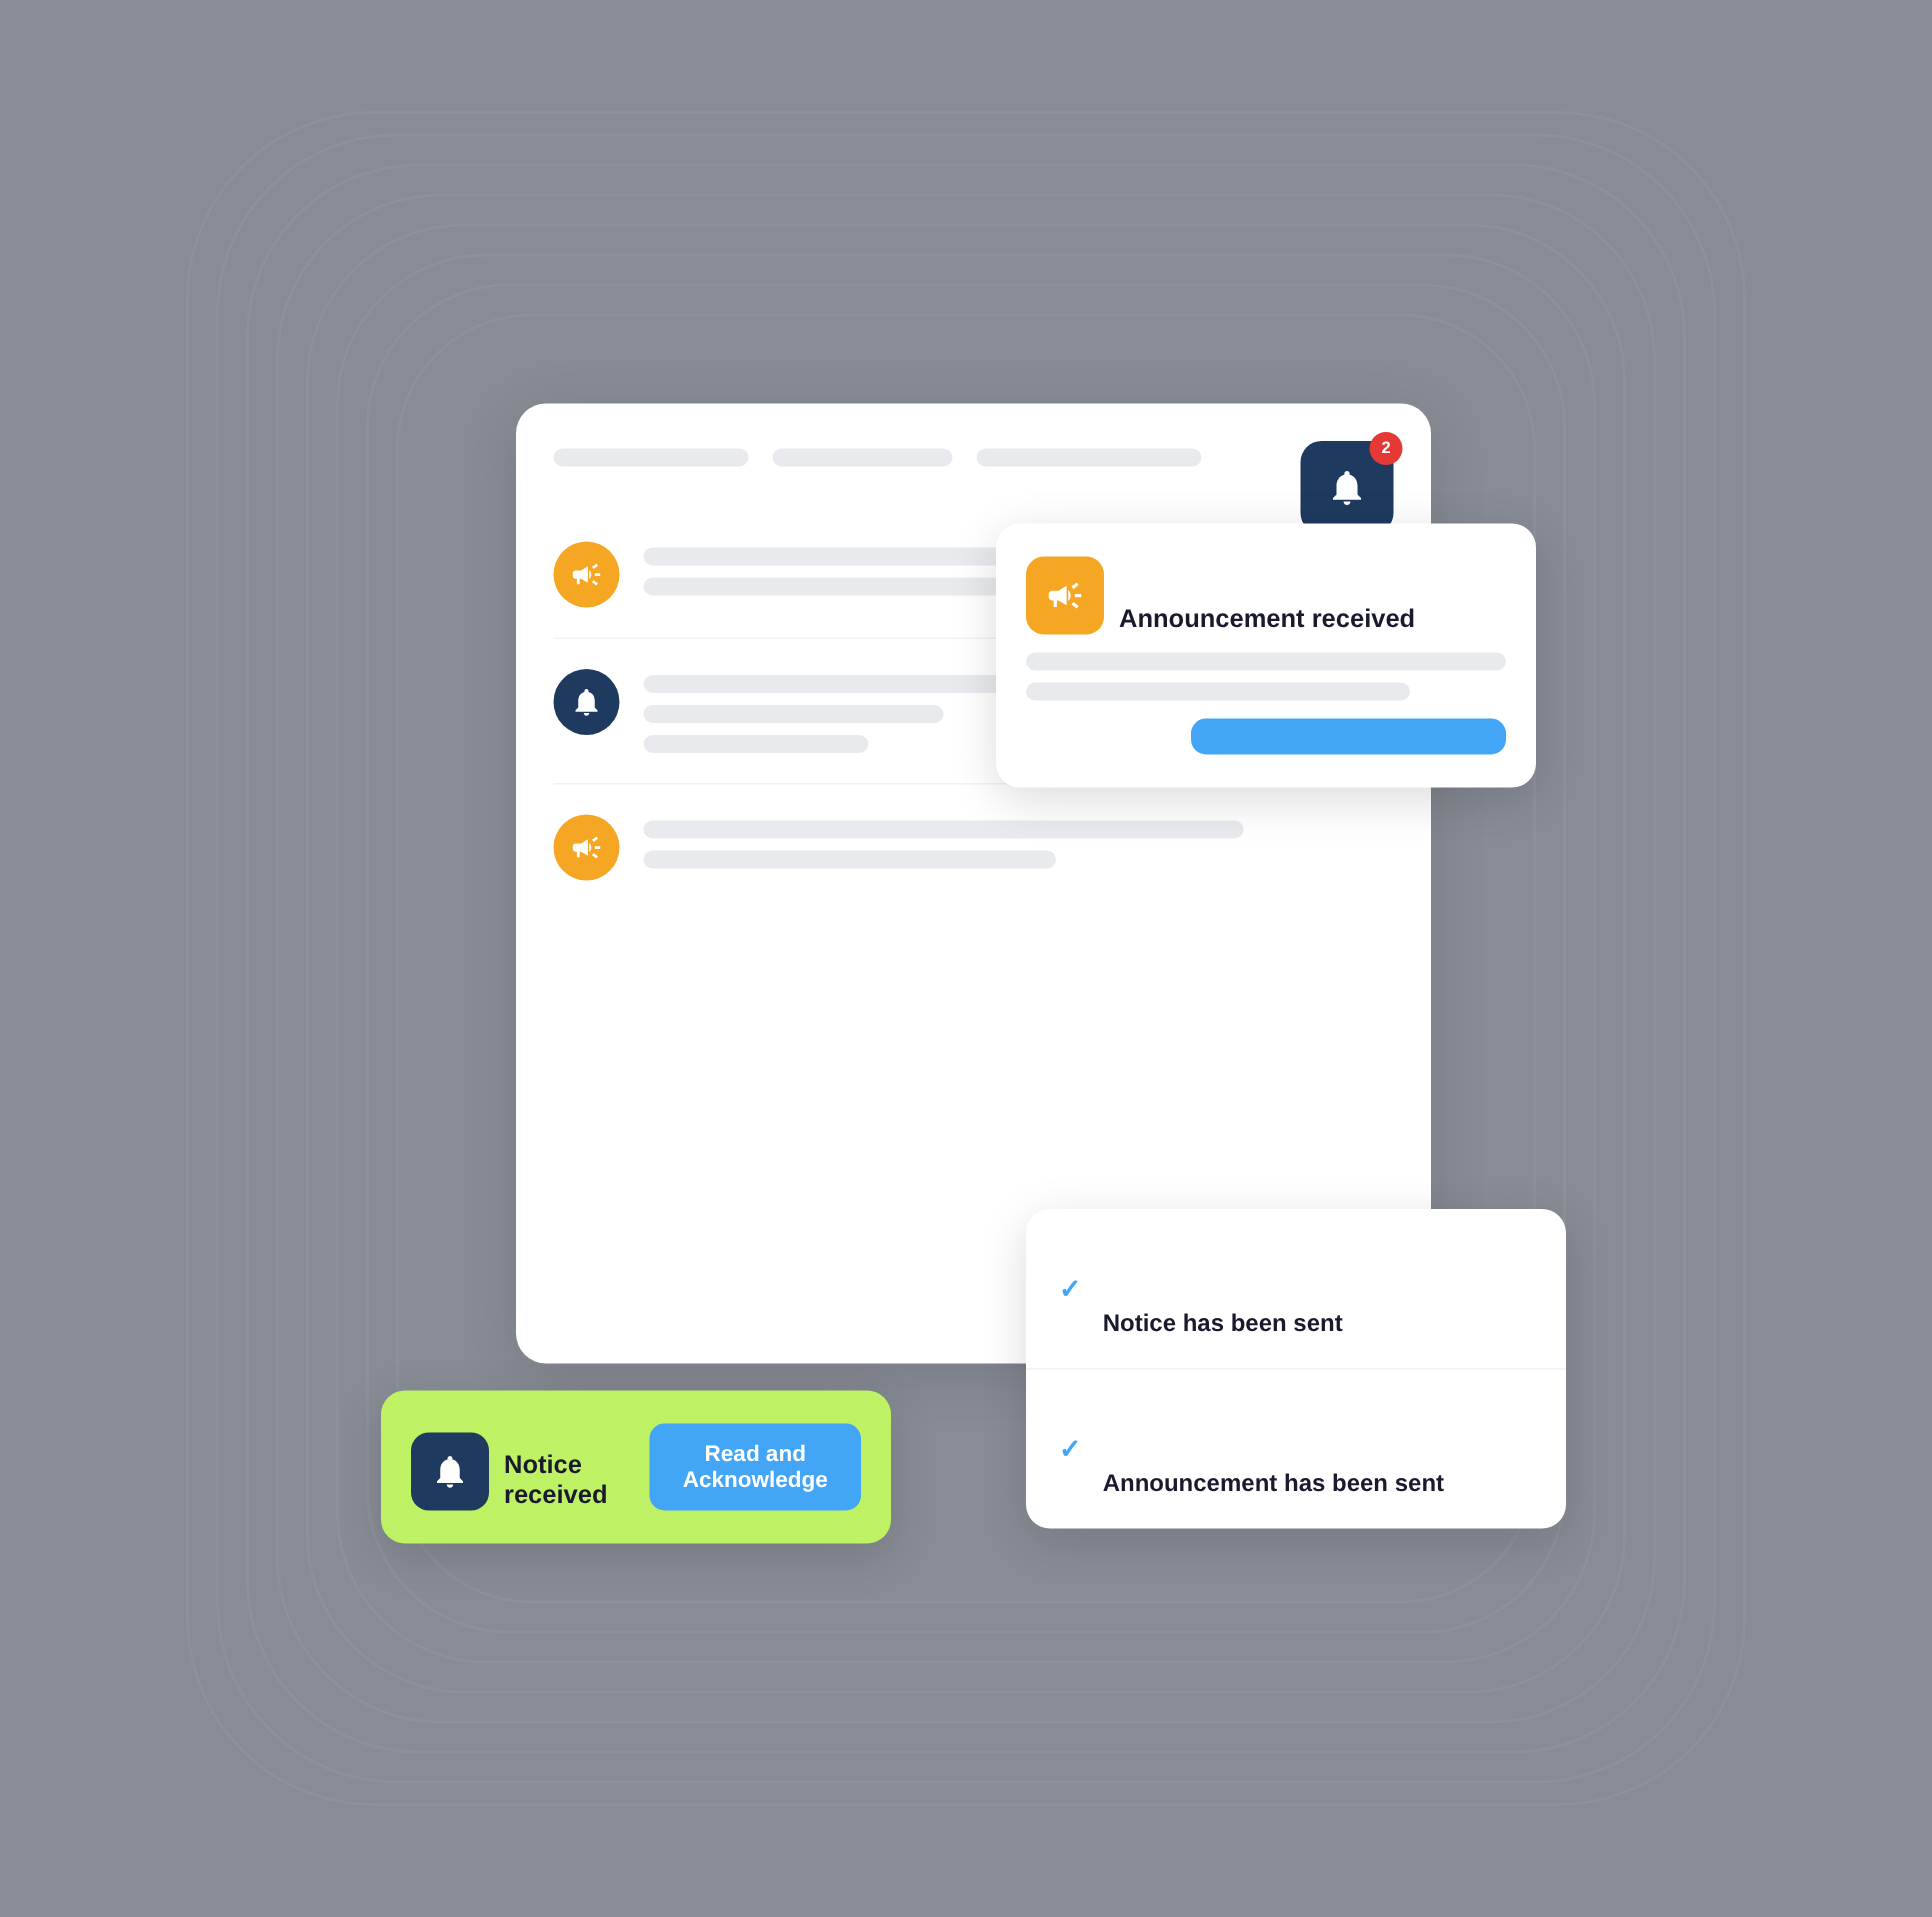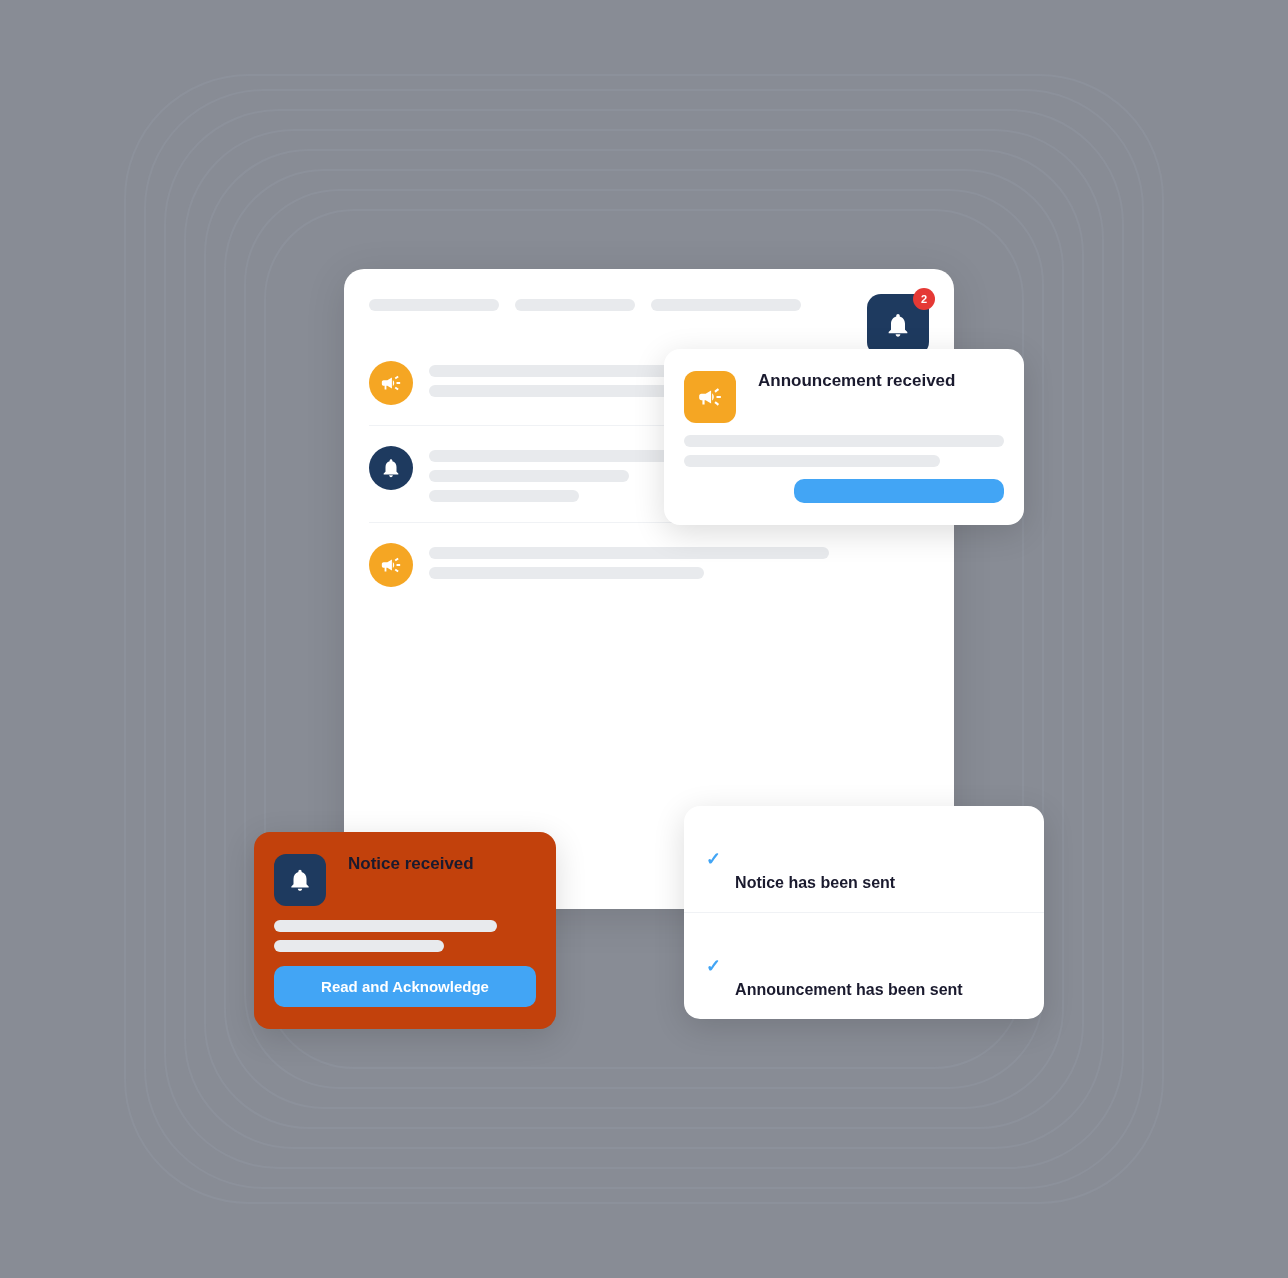--- a/index.html
+++ b/index.html
@@ -178,22 +178,22 @@
       border-radius: 16px;
       box-shadow: 0 8px 32px rgba(0,0,0,0.14);
       padding: 22px 20px;
       display: flex;
       flex-direction: column;
       gap: 12px;
     }
 
     .popup-header {
       display: flex;
-      align-items: flex-start;
-      gap: 22px;
+      align-items: flex-end;
+      gap: 10px;
     }
 
     .popup-icon-box {
       width: 52px;
       height: 52px;
       border-radius: 12px;
       display: flex;
       align-items: center;
       justify-content: center;
       flex-shrink: 0;
@@ -232,27 +232,27 @@
       text-align: center;
       align-self: flex-end;
       width: 210px;
     }
 
     
     .notice-popup {
       position: absolute;
       bottom: 30px;
       left: -20px;
-      width: 302px;
-      background: #c2410c;
+      width: 340px;
+      background: #bef264;
       border-radius: 16px;
       box-shadow: 0 8px 32px rgba(0,0,0,0.14);
       padding: 22px 20px;
       display: flex;
-      flex-direction: column;
+      flex-direction: row;
       gap: 14px;
     }
 
     .notice-popup .popup-btn {
       width: 100%;
       align-self: stretch;
       border-radius: 10px;
       font-size: 15px;
     }
 

